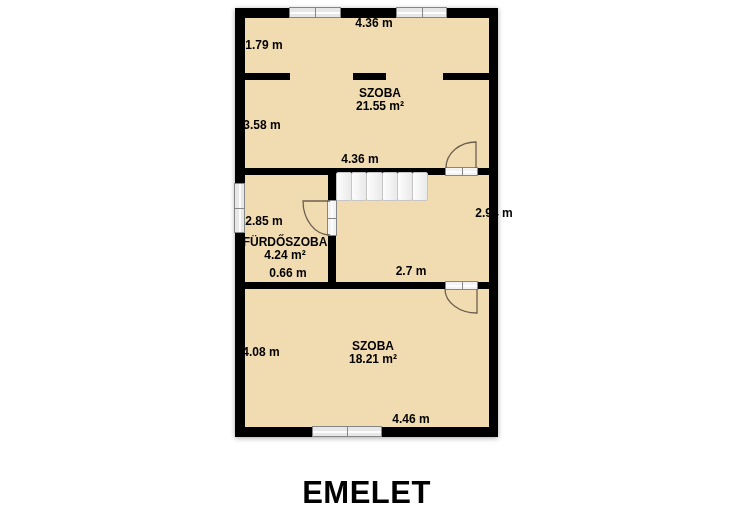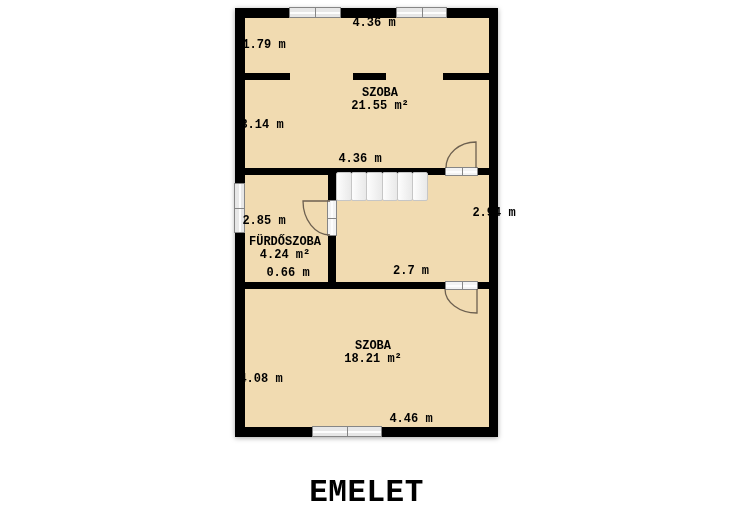--- a/index.html
+++ b/index.html
@@ -1,18 +1,18 @@
 <!DOCTYPE html>
 <html><head>
 <meta charset="utf-8">
 <style>
   html,body { margin:0; padding:0; background:#ffffff; }
   .canvas {
     position:relative; width:618px; height:516px; background:#ffffff;
-    font-family:Liberation Mono, monospace; overflow:hidden;
+    font-family:Liberation Sans, sans-serif; overflow:hidden;
   }
   .abs { position:absolute; }
   
   .outer-wall { left:235px; top:8px; width:263px; height:429px; background:#000;
                 box-shadow:0 1px 5px rgba(0,0,0,0.35); }
   .floor { left:245px; top:18px; width:244px; height:409px; background:#f1dbb1; }
   .wall { background:#000; }
   .w-knee1 { left:245px; top:73px; width:45px;  height:7px; }
   .w-knee2 { left:353px; top:73px; width:33px;  height:7px; }
   .w-knee3 { left:443px; top:73px; width:46px;  height:7px; }
@@ -89,27 +89,27 @@
   <svg class="arcs" width="730" height="516" viewBox="0 0 730 516">
     <g stroke="#6d6050" stroke-width="1.3" fill="none">
       <path d="M446,168 A30,26 0 0 1 476,142 L476,168"></path>
       <path d="M445,289 A32,24 0 0 0 477,313 L477,289"></path>
       <path d="M330,201 L303,201 A27,34 0 0 0 330,235"></path>
     </g>
   </svg>
 
   <div class="dim" style="left:374px; top:23px;">4.36 m</div>
   <div class="dim" style="left:264px; top:45px;">1.79 m</div>
-  <div class="dim" style="left:262px; top:125px;">3.14 m</div>
+  <div class="dim" style="left:262px; top:125px;">3.58 m</div>
   <div class="dim" style="left:360px; top:159px;">4.36 m</div>
   <div class="dim" style="left:264px; top:207px;margin-top:14px;">2.85 m</div>
   <div class="dim" style="left:288px; top:273px;">0.66 m</div>
   <div class="dim" style="left:494px; top:213px;">2.94 m</div>
   <div class="dim" style="left:411px; top:271px;">2.7 m</div>
-  <div class="dim" style="left:261px; top:379px;">4.08 m</div>
+  <div class="dim" style="left:261px; top:352px;">4.08 m</div>
   <div class="dim" style="left:411px; top:419px;">4.46 m</div>
 
   <div class="room-label" style="left:380px; top:99px;">
     <div>SZOBA</div>
     <div>21.55 m²</div>
   </div>
   <div class="room-label" style="left:285px; top:248px;">
     <div>FÜRDŐSZOBA</div>
     <div>4.24 m²</div>
   </div>

